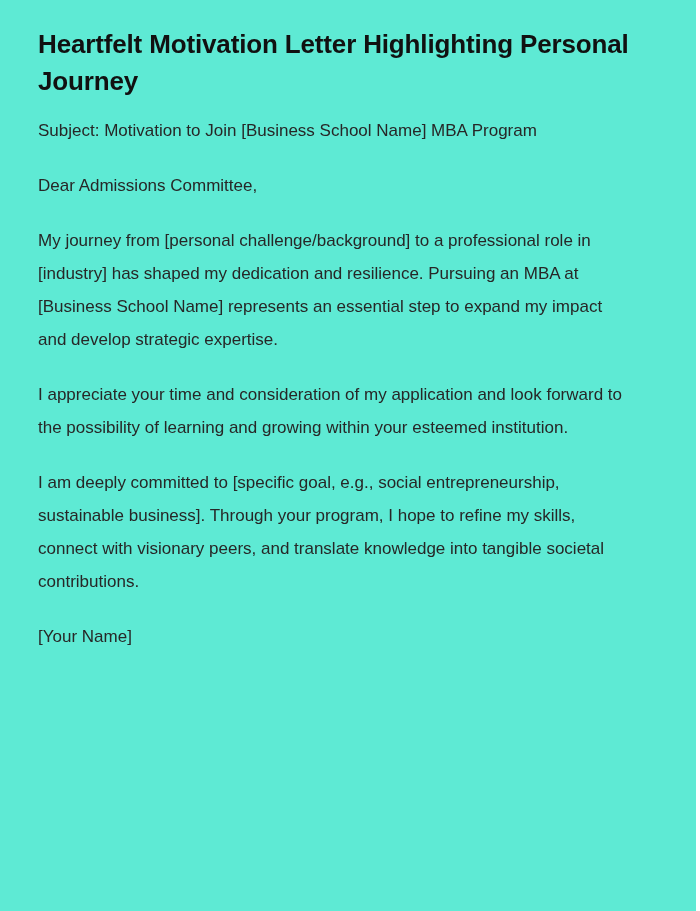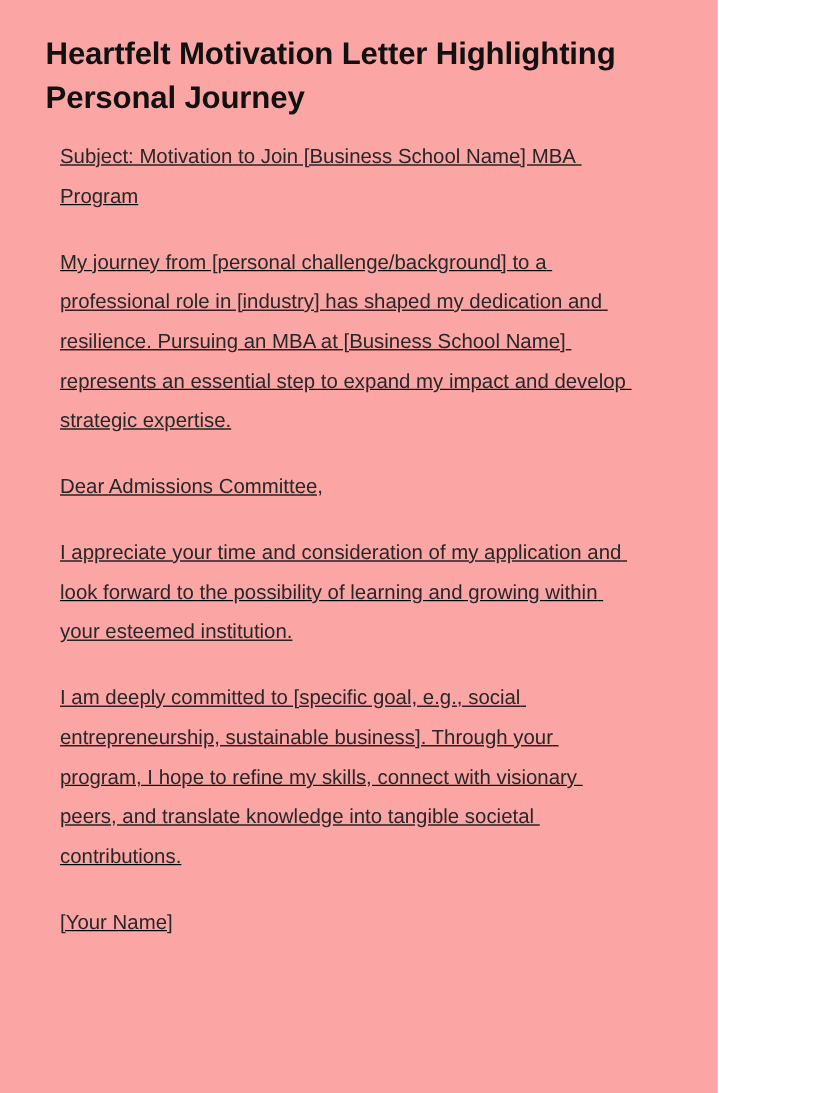--- a/index.html
+++ b/index.html
@@ -9,39 +9,38 @@
   }
   body {
     width: 700px;
     height: 911px;
     background: #ffffff;
     font-family: "Liberation Sans", sans-serif;
     overflow: hidden;
   }
   .page {
     box-sizing: border-box;
-    width: 598px;
+    width: 696px;
     height: 911px;
-    background: #fca5a5;
+    background: #5eead4;
     padding: 26px 62px 0 38px;
   }
   .article-title {
     margin: 0 0 14px 0;
     padding: 0;
     font-family: "Liberation Sans", sans-serif;
     font-size: 26px;
     line-height: 37px;
     font-weight: bold;
     color: #111111;
     letter-spacing: -0.15px;
   }
   .letter-body {
-    margin: 12px;
+    margin: 0;
     padding: 0;
-    text-decoration: underline;
   }
   .para {
     margin: 0 0 22px 0;
     padding: 0;
     font-family: "Liberation Sans", sans-serif;
     font-size: 17px;
     line-height: 33px;
     font-weight: normal;
     color: #272727;
     text-align: left;
@@ -56,23 +55,23 @@
 <body>
 
 <div class="page">
 
   <h1 class="article-title">Heartfelt Motivation Letter Highlighting Personal Journey</h1>
 
   <div class="letter-body">
 
     <p class="para">Subject: Motivation to Join [Business School Name] MBA Program</p>
 
+    <p class="para">Dear Admissions Committee,</p>
+
     <p class="para">My journey from [personal challenge/background] to a professional role in [industry] has shaped my dedication and resilience. Pursuing an MBA at [Business School Name] represents an essential step to expand my impact and develop strategic expertise.</p>
-
-    <p class="para">Dear Admissions Committee,</p>
 
     <p class="para">I appreciate your time and consideration of my application and look forward to the possibility of learning and growing within your esteemed institution.</p>
 
     <p class="para">I am deeply committed to [specific goal, e.g., social entrepreneurship, sustainable business]. Through your program, I hope to refine my skills, connect with visionary peers, and translate knowledge into tangible societal contributions.</p>
 
 
     <p class="para">[Your Name]</p>
 
   </div>
 </div>

